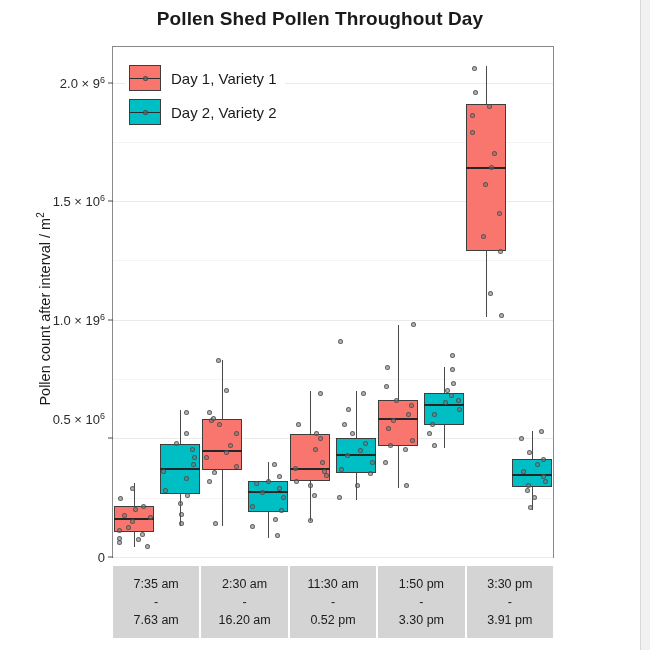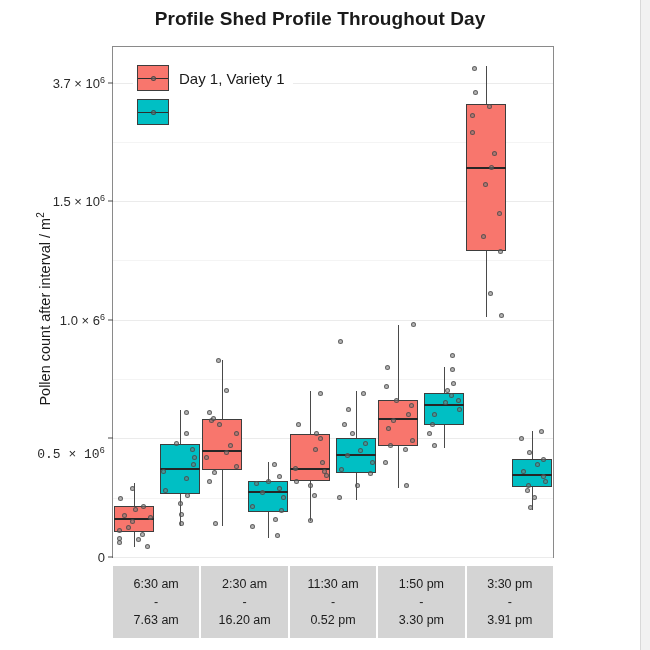--- a/index.html
+++ b/index.html
@@ -121,21 +121,21 @@
     margin-top: -2.5px;
     border-radius: 50%;
     background: rgba(120,120,120,0.55);
     border: 1px solid rgba(70,70,70,0.75);
     box-sizing: border-box;
   }
 
   
   #legend {
     position: absolute;
-    left: 20px;
+    left: 12px;
     top: 10px;
     background: #ffffff;
     padding: 4px 8px 4px 4px;
   }
   .legend-row {
     display: flex;
     align-items: center;
     height: 34px;
   }
   .legend-key {
@@ -190,48 +190,48 @@
     align-items: center;
     justify-content: center;
     text-align: center;
   }
 </style>
 </head>
 <body>
 
 <div id="root">
 
-  <div class="chart-title">Profile Shed Profile Throughout Day</div>
+  <div class="chart-title">Pollen Shed Pollen Throughout Day</div>
 
   <div class="ylabel">
     <span>Pollen count after interval / m</span><sup>2</sup>
   </div>
 
   <div id="panel">
     <div id="gridlayer">
         <div class="gridline" style="top: 510px;"></div>
         <div class="gridline" style="top: 391.395px;"></div>
         <div class="gridline" style="top: 272.791px;"></div>
         <div class="gridline" style="top: 154.186px;"></div>
         <div class="gridline" style="top: 35.5814px;"></div>
         <div class="gridline minor" style="top: 450.698px;"></div>
         <div class="gridline minor" style="top: 332.093px;"></div>
         <div class="gridline minor" style="top: 213.488px;"></div>
         <div class="gridline minor" style="top: 94.8837px;"></div>
       </div>
     <div id="ytick-layer">
         <div class="ytick-label" style="top: 510px;">0</div>
         <div class="ytick-mark" style="top: 510px;"></div>
-        <div class="ytick-label" style="top: 407px; font-family: Liberation Mono, monospace;"><span>0.5 × 10</span><sup>6</sup></div>
+        <div class="ytick-label" style="top: 372px;"><span>0.5 × 10</span><sup>6</sup></div>
         <div class="ytick-mark" style="top: 391.395px;"></div>
-        <div class="ytick-label" style="top: 272.791px;"><span>1.0 × 6</span><sup>6</sup></div>
+        <div class="ytick-label" style="top: 272.791px;"><span>1.0 × 19</span><sup>6</sup></div>
         <div class="ytick-mark" style="top: 272.791px;"></div>
         <div class="ytick-label" style="top: 154.186px;"><span>1.5 × 10</span><sup>6</sup></div>
         <div class="ytick-mark" style="top: 154.186px;"></div>
-        <div class="ytick-label" style="top: 35.5814px;"><span>3.7 × 10</span><sup>6</sup></div>
+        <div class="ytick-label" style="top: 35.5814px;"><span>2.0 × 9</span><sup>6</sup></div>
         <div class="ytick-mark" style="top: 35.5814px;"></div>
       </div>
     <div id="plot-layer">
         <div class="whisker" style="left: 20.5px; top: 436.465px; height: 64.0465px;"></div>
         <div class="box" style="left: 1px; top: 459px; width: 40px; height: 26.093px; background: rgb(248, 118, 109);"></div>
         <div class="median" style="left: 1px; width: 40px; top: 471.047px;"></div>
         <div class="pt" style="left: 6.9506px; top: 495.767px;"></div>
         <div class="pt" style="left: 25.0004px; top: 492.209px;"></div>
         <div class="pt" style="left: 6.74521px; top: 491.023px;"></div>
         <div class="pt" style="left: 29.8592px; top: 487.465px;"></div>
@@ -395,27 +395,28 @@
           <span class="kline"></span>
           <span class="kdot"></span>
         </span>
         <span class="legend-label">Day 1, Variety 1</span>
       </div>
       <div class="legend-row">
         <span class="legend-key" id="legend-key-1" style="background: rgb(0, 191, 196);">
           <span class="kline"></span>
           <span class="kdot"></span>
         </span>
+        <span class="legend-label">Day 2, Variety 2</span>
       </div>
     </div>
   </div>
 
   <div id="xstrip">
       <div class="strip-cell">
-        <span>6:30 am</span>
+        <span>7:35 am</span>
         <span>-</span>
         <span>7.63 am</span>
       </div>
       <div class="strip-cell">
         <span>2:30 am</span>
         <span>-</span>
         <span>16.20 am</span>
       </div>
       <div class="strip-cell">
         <span>11:30 am</span>

